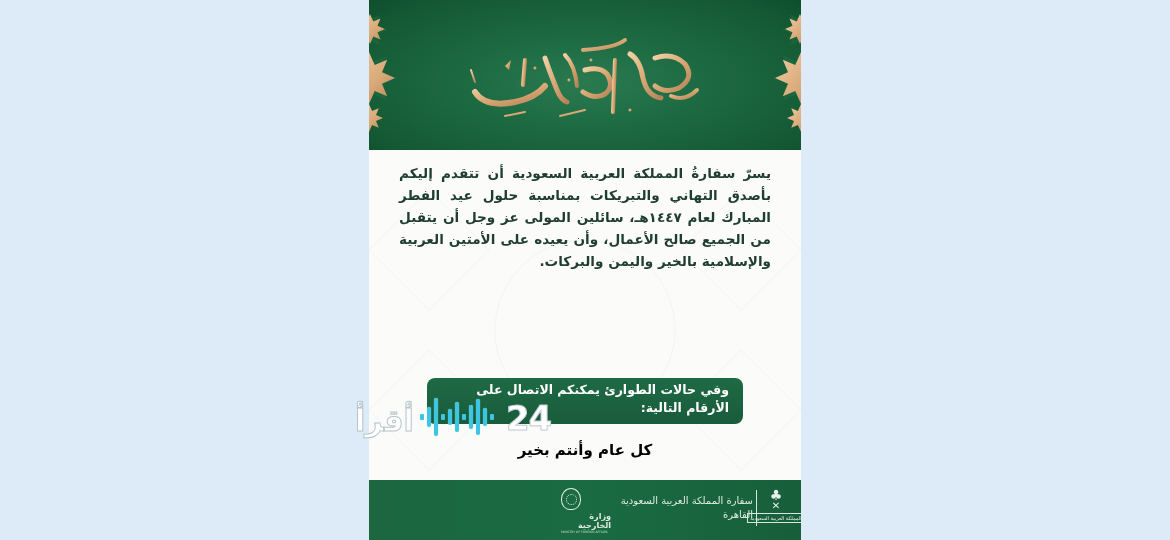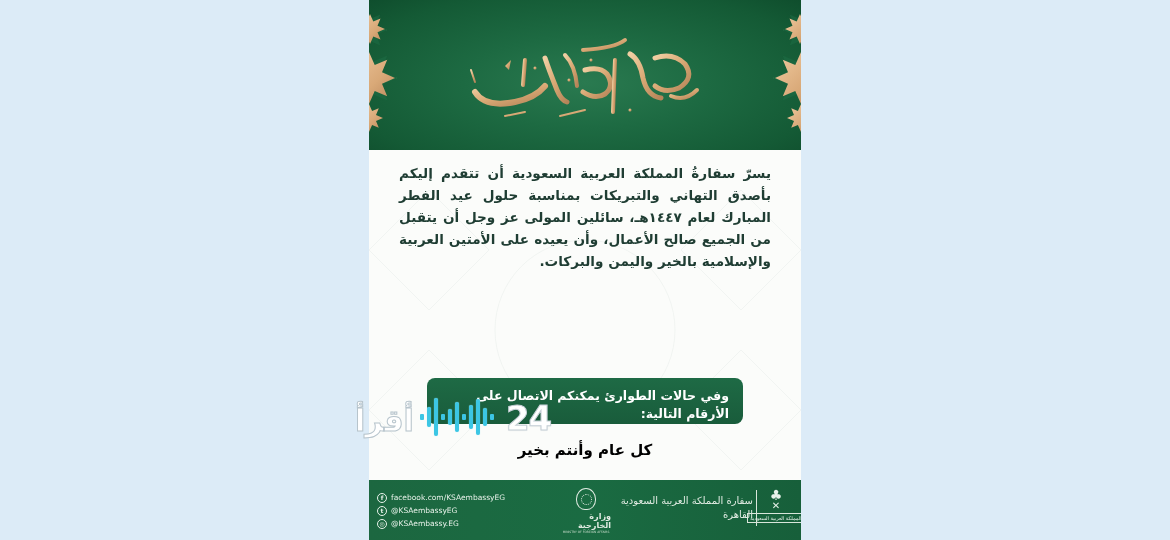--- a/index.html
+++ b/index.html
@@ -60,21 +60,21 @@
     
     .emergency {
       position: absolute;
       left: 58px; top: 378px;
       width: 316px; height: 46px;
       background: linear-gradient(180deg, #1e6a45 0%, #195c3b 100%);
       border-radius: 8px;
       color: #ffffff;
       direction: rtl;
       text-align: right;
-      padding: 9px 14px 0 10px;
+      padding: 3px 14px 0 10px;
     }
     .emergency-title {
       font-size: 12.5px; font-weight: bold; line-height: 18px;
     }
     .emergency-phones {
       font-size: 11px; line-height: 18px; padding-right: 30px;
     }
     .closing {
       position: absolute;
       left: 0; top: 441px; width: 432px;
@@ -96,21 +96,21 @@
       font-size: 7.5px; line-height: 13px; height: 13px;
     }
     .social-icon {
       width: 10px; height: 10px; border-radius: 50%;
       border: 1px solid #e8f2ea;
       display: inline-flex; align-items: center; justify-content: center;
       font-size: 6px; font-weight: bold;
     }
     .mofa-logo {
       position: absolute; left: 192px; top: 8px; width: 50px; height: 48px;
-      display: flex; flex-direction: column; align-items: center;
+      display: flex; flex-direction: column; align-items: flex-start;
     }
     .emblem {
       width: 20px; height: 22px; border-radius: 50% 50% 45% 45%;
       border: 1.5px solid #e0ebe2;
       position: relative;
     }
     .emblem::after {
       content: ""; position: absolute; left: 4px; top: 5px; width: 9px; height: 9px;
       border-radius: 50%; border: 1px dotted #e0ebe2;
     }
@@ -226,34 +226,20 @@
     <p class="para">يسرّ سفارةُ المملكة العربية السعودية أن تتقدم إليكم بأصدق التهاني والتبريكات بمناسبة حلول عيد الفطر المبارك لعام ١٤٤٧هـ، سائلين المولى عز وجل أن يتقبل من الجميع صالح الأعمال، وأن يعيده على الأمتين العربية والإسلامية بالخير واليمن والبركات.</p>
   </div>
 
   <div class="emergency">
     <div class="emergency-title">وفي حالات الطوارئ يمكنكم الاتصال على الأرقام التالية:</div>
   </div>
 
   <div class="closing">كل عام وأنتم بخير</div>
 
   <div class="footer">
-    <div class="social">
-      <div class="social-row">
-        <span class="social-icon">f</span>
-        <span>facebook.com/KSAembassyEG</span>
-      </div>
-      <div class="social-row">
-        <span class="social-icon">t</span>
-        <span>@KSAembassyEG</span>
-      </div>
-      <div class="social-row">
-        <span class="social-icon">◎</span>
-        <span>@KSAembassy.EG</span>
-      </div>
-    </div>
 
     <div class="mofa-logo">
       <div class="emblem"></div>
       <div class="mofa-text">وزارة الخارجية</div>
       <div class="mofa-sub">MINISTRY OF FOREIGN AFFAIRS</div>
     </div>
 
     <div class="embassy-name">
       <div>سفارة المملكة العربية السعودية</div>
       <div>القاهرة</div>

